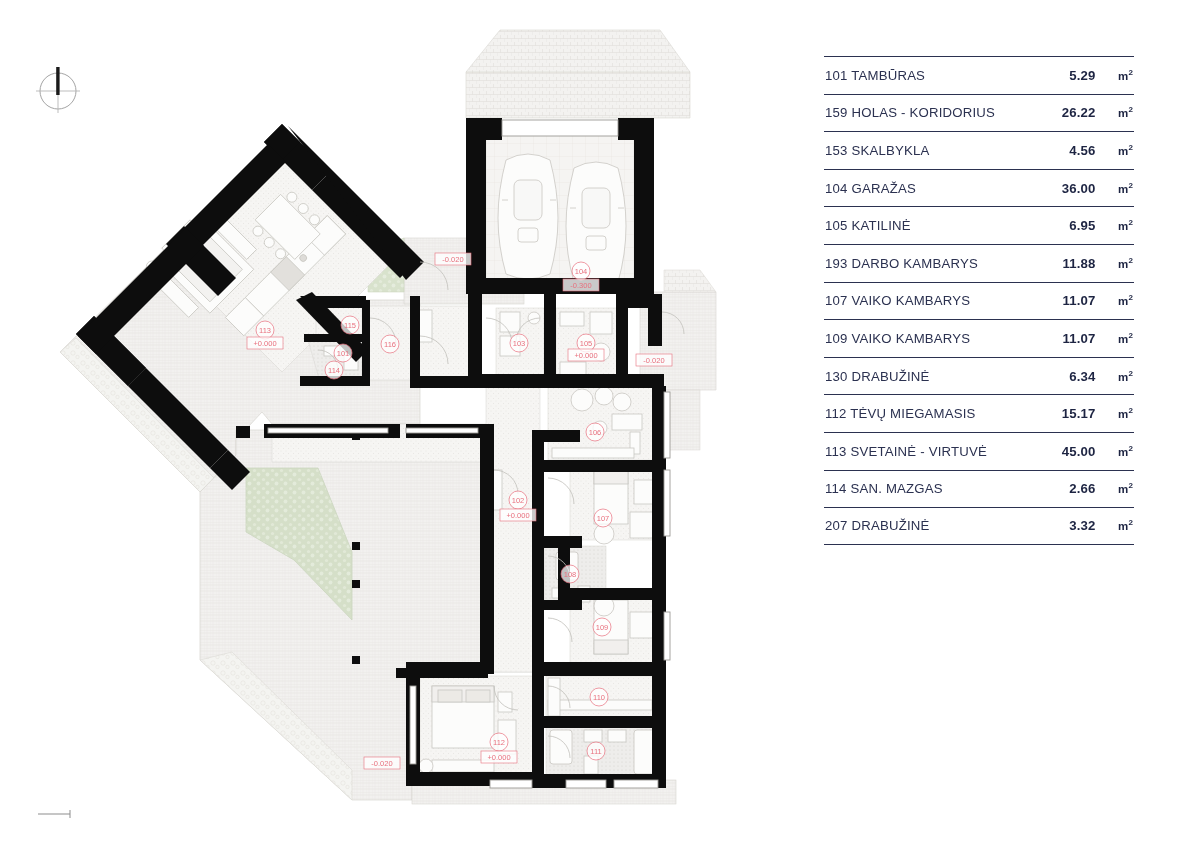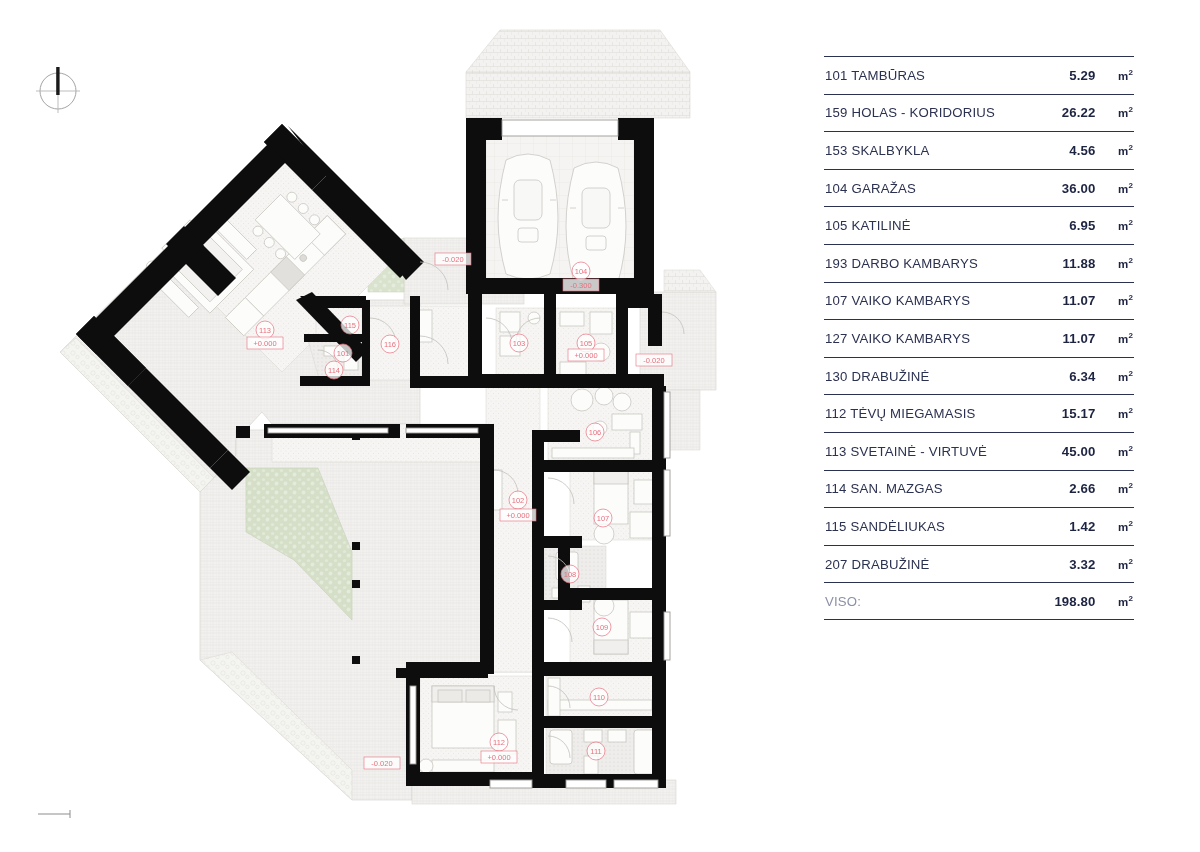--- a/index.html
+++ b/index.html
@@ -501,47 +501,39 @@
         </div>
         <div class="sched-row">
           <span class="sched-name">193 DARBO  KAMBARYS</span>
           <span class="sched-area">11.88 <span class="unit">m<sup>2</sup></span></span>
         </div>
         <div class="sched-row">
           <span class="sched-name">107 VAIKO KAMBARYS</span>
           <span class="sched-area">11.07 <span class="unit">m<sup>2</sup></span></span>
         </div>
         <div class="sched-row">
-          <span class="sched-name">127 VAIKO KAMBARYS</span>
+          <span class="sched-name">109 VAIKO KAMBARYS</span>
           <span class="sched-area">11.07 <span class="unit">m<sup>2</sup></span></span>
         </div>
         <div class="sched-row">
           <span class="sched-name">130 DRABUŽINĖ</span>
           <span class="sched-area">6.34 <span class="unit">m<sup>2</sup></span></span>
         </div>
         <div class="sched-row">
           <span class="sched-name">112 TĖVŲ MIEGAMASIS</span>
           <span class="sched-area">15.17 <span class="unit">m<sup>2</sup></span></span>
         </div>
         <div class="sched-row">
           <span class="sched-name">113 SVETAINĖ - VIRTUVĖ</span>
           <span class="sched-area">45.00 <span class="unit">m<sup>2</sup></span></span>
         </div>
         <div class="sched-row">
           <span class="sched-name">114 SAN. MAZGAS</span>
           <span class="sched-area">2.66 <span class="unit">m<sup>2</sup></span></span>
         </div>
         <div class="sched-row">
-          <span class="sched-name">115 SANDĖLIUKAS</span>
-          <span class="sched-area">1.42 <span class="unit">m<sup>2</sup></span></span>
-        </div>
-        <div class="sched-row">
           <span class="sched-name">207 DRABUŽINĖ</span>
           <span class="sched-area">3.32 <span class="unit">m<sup>2</sup></span></span>
         </div>
-        <div class="sched-row row-total">
-          <span class="sched-name">VISO:</span>
-          <span class="sched-area">198.80 <span class="unit">m<sup>2</sup></span></span>
-        </div>
       </div>
   </div>
 
 </div>
 
 </body></html>

